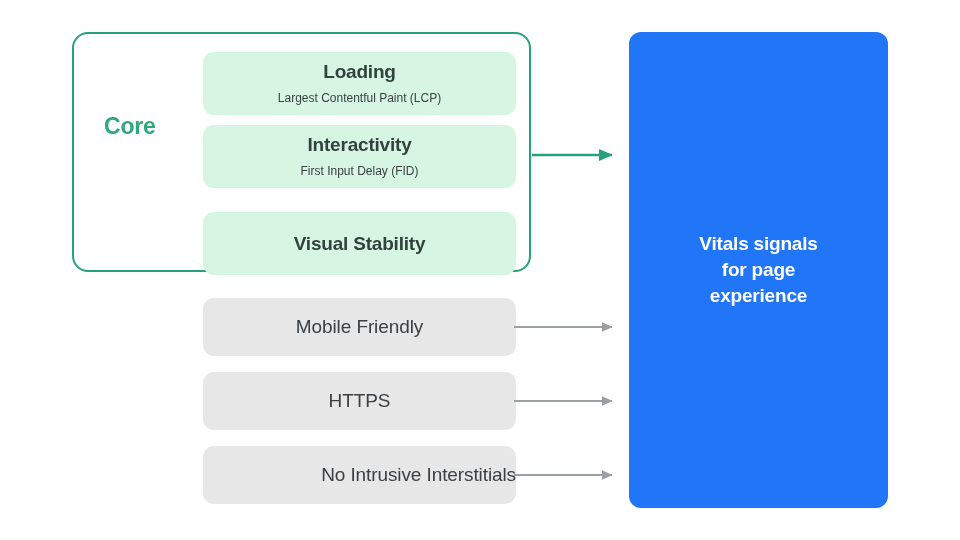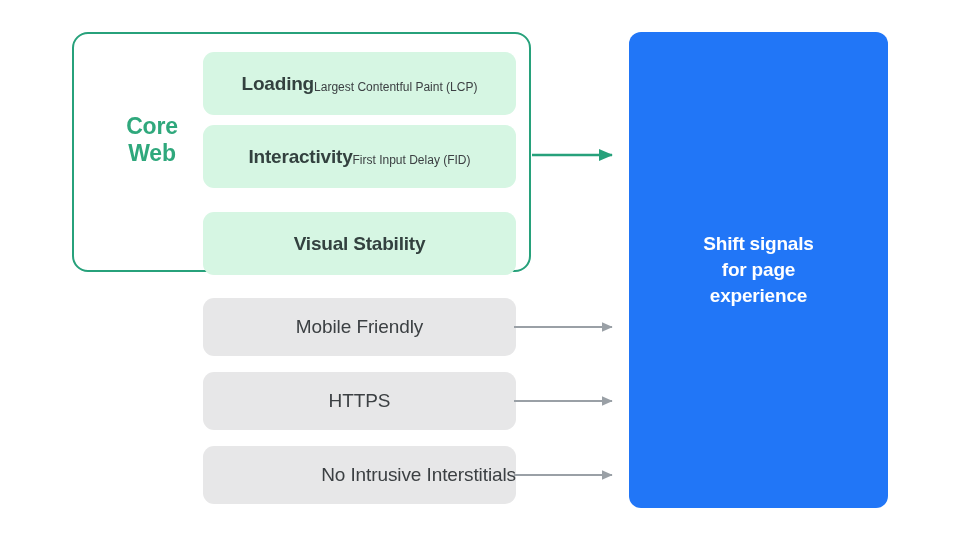--- a/index.html
+++ b/index.html
@@ -41,34 +41,33 @@
     top: 113px;
     width: 96px;
     color: #2fa87c;
     font-size: 23px;
     font-weight: bold;
     line-height: 27px;
     letter-spacing: -0.2px;
   }
   .cwv-label span {
     display: block;
-    text-align: center;
   }
 
   
   .vital-card {
     position: absolute;
     left: 203px;
     width: 313px;
     height: 63px;
     background: #d6f6e3;
     border-radius: 11px;
     box-sizing: border-box;
     display: flex;
-    flex-direction: row;
+    flex-direction: column;
     align-items: center;
     justify-content: center;
   }
   .vital-card.v0 { top: 52px; }
   .vital-card.v1 { top: 125px; justify-content: center; }
   .vital-card.v2 { top: 212px; align-items: center; }
 
   .vital-title {
     color: #33413f;
     font-size: 19px;
@@ -146,21 +145,20 @@
 </style>
 </head>
 <body>
 
 <div id="diagram">
 
   <div class="cwv-group"></div>
 
   <div class="cwv-label">
     <span>Core</span>
-    <span>Web</span>
   </div>
 
   <div class="vital-card v0">
     <div class="vital-title">Loading</div>
     <div class="vital-sub">Largest Contentful Paint (LCP)</div>
   </div>
 
   <div class="vital-card v1">
     <div class="vital-title">Interactivity</div>
     <div class="vital-sub">First Input Delay (FID)</div>
@@ -176,21 +174,21 @@
 
   <div class="signal-card s1">
     <div class="signal-label">HTTPS</div>
   </div>
 
   <div class="signal-card s2">
     <div class="signal-label">No Intrusive Interstitials</div>
   </div>
 
   <div class="result-panel">
-    <div class="result-text">Shift signals
+    <div class="result-text">Vitals signals
 for page
 experience</div>
   </div>
 
   <svg class="connectors" width="960" height="540" viewBox="0 0 960 540" xmlns="http://www.w3.org/2000/svg">
     <defs>
       <marker id="arrow-green" markerWidth="7" markerHeight="7" refX="5.6" refY="3" orient="auto" markerUnits="strokeWidth">
         <path d="M0,0.4 L6,3 L0,5.6 z" fill="#27a17b"></path>
       </marker>
       <marker id="arrow-grey" markerWidth="7" markerHeight="7" refX="5.6" refY="3" orient="auto" markerUnits="strokeWidth">

